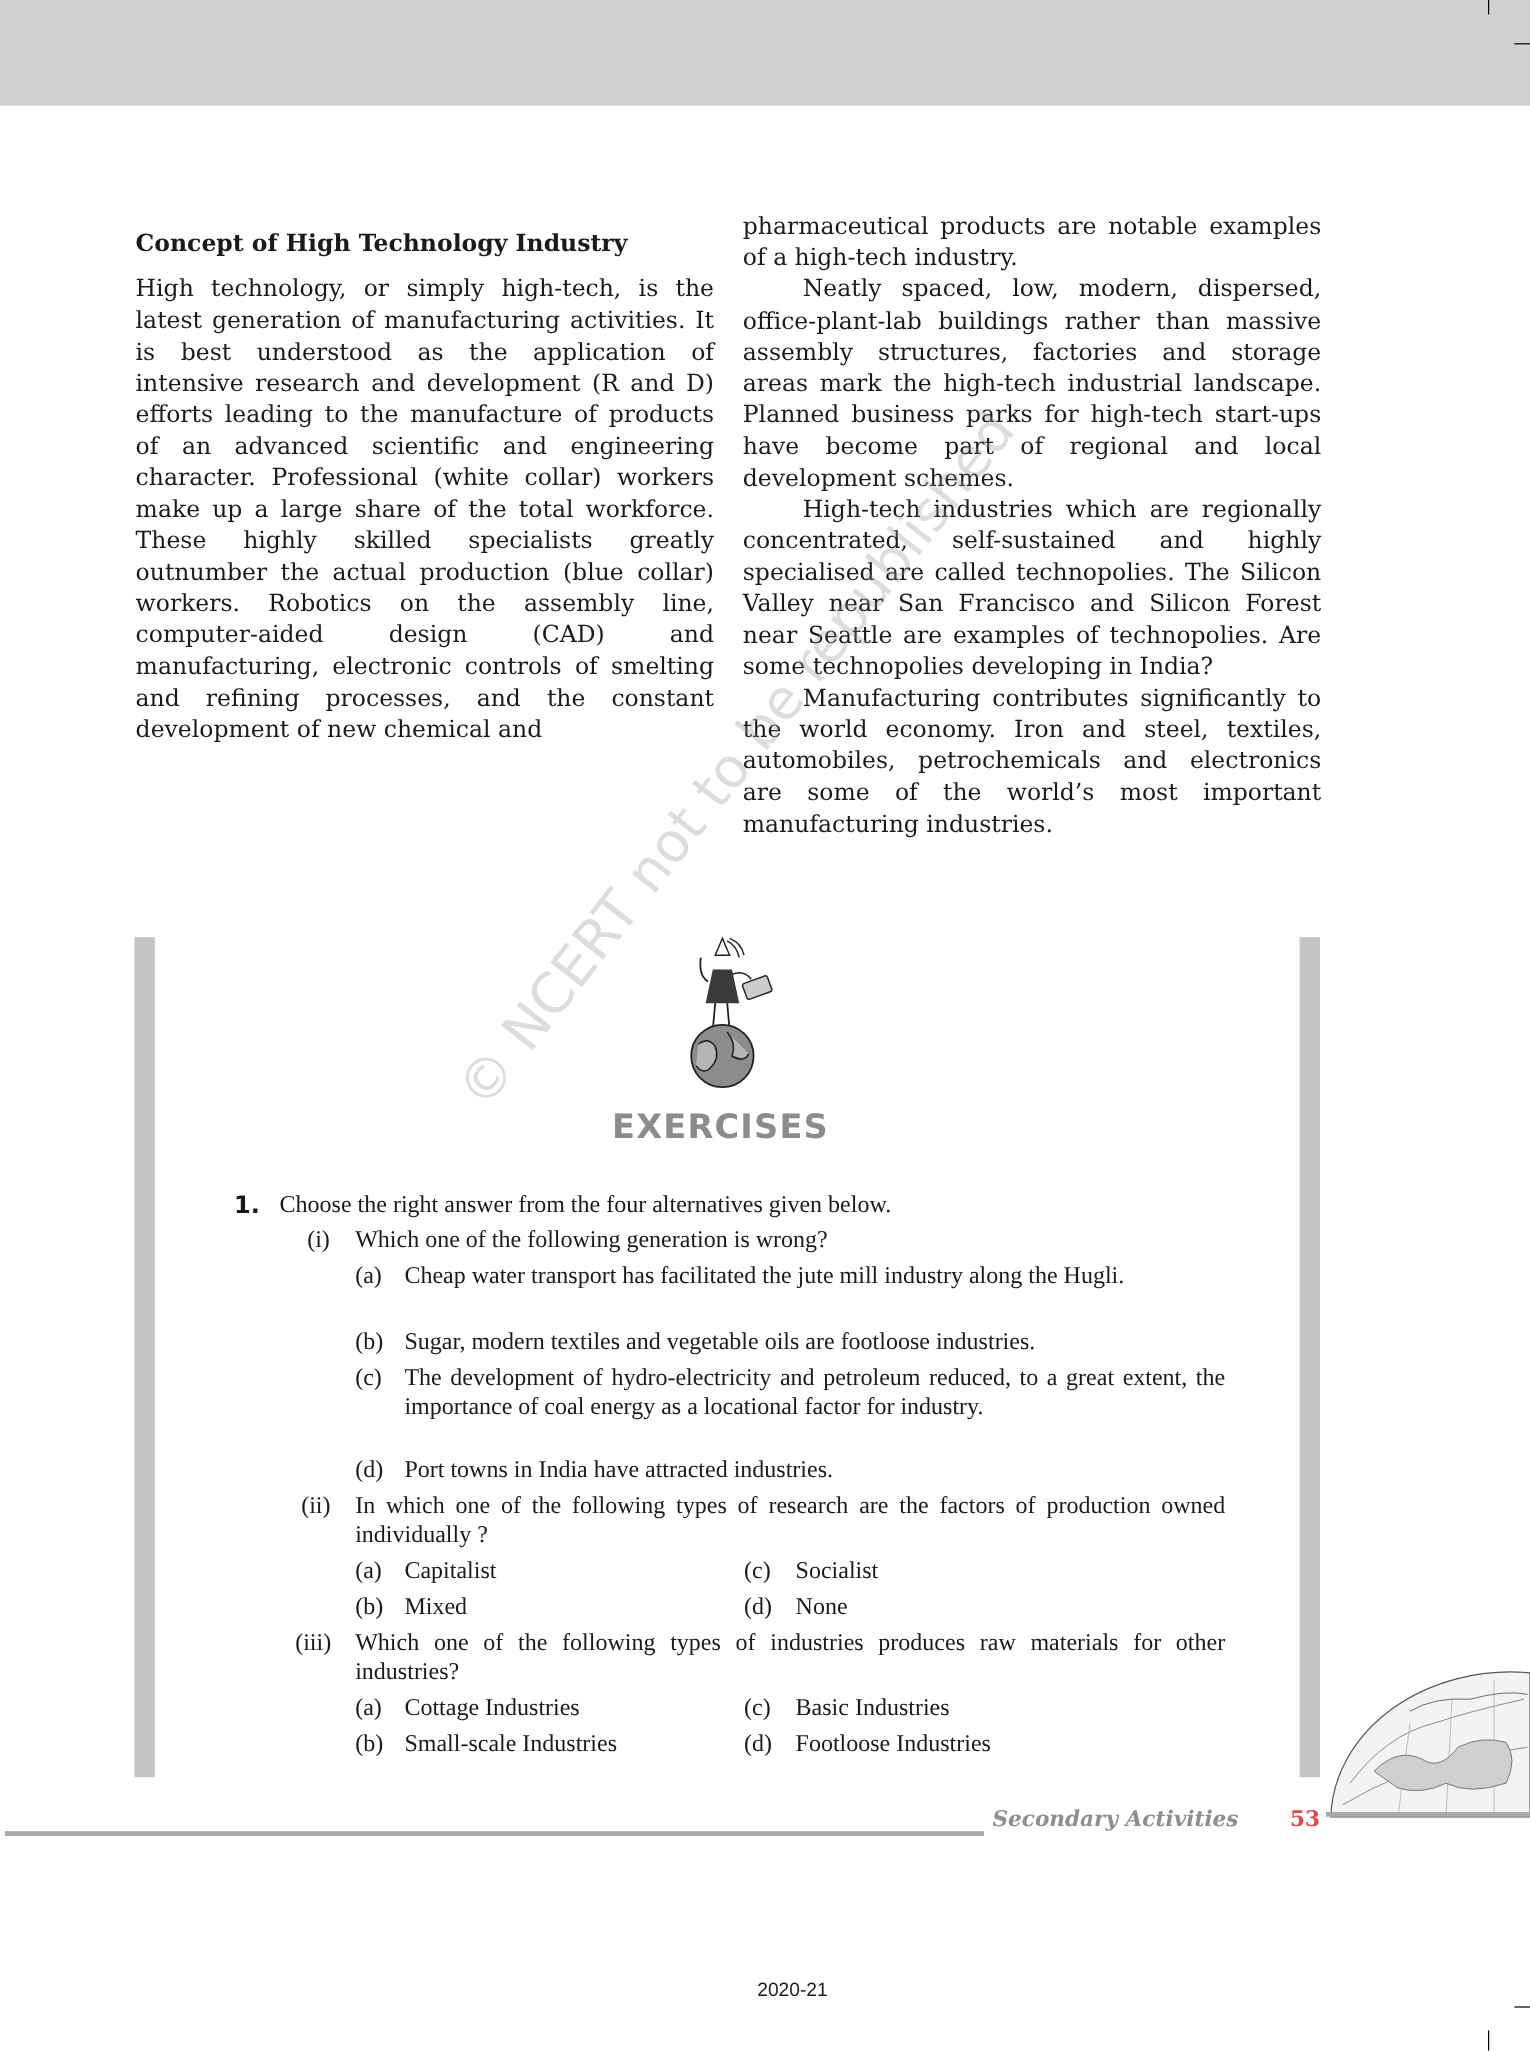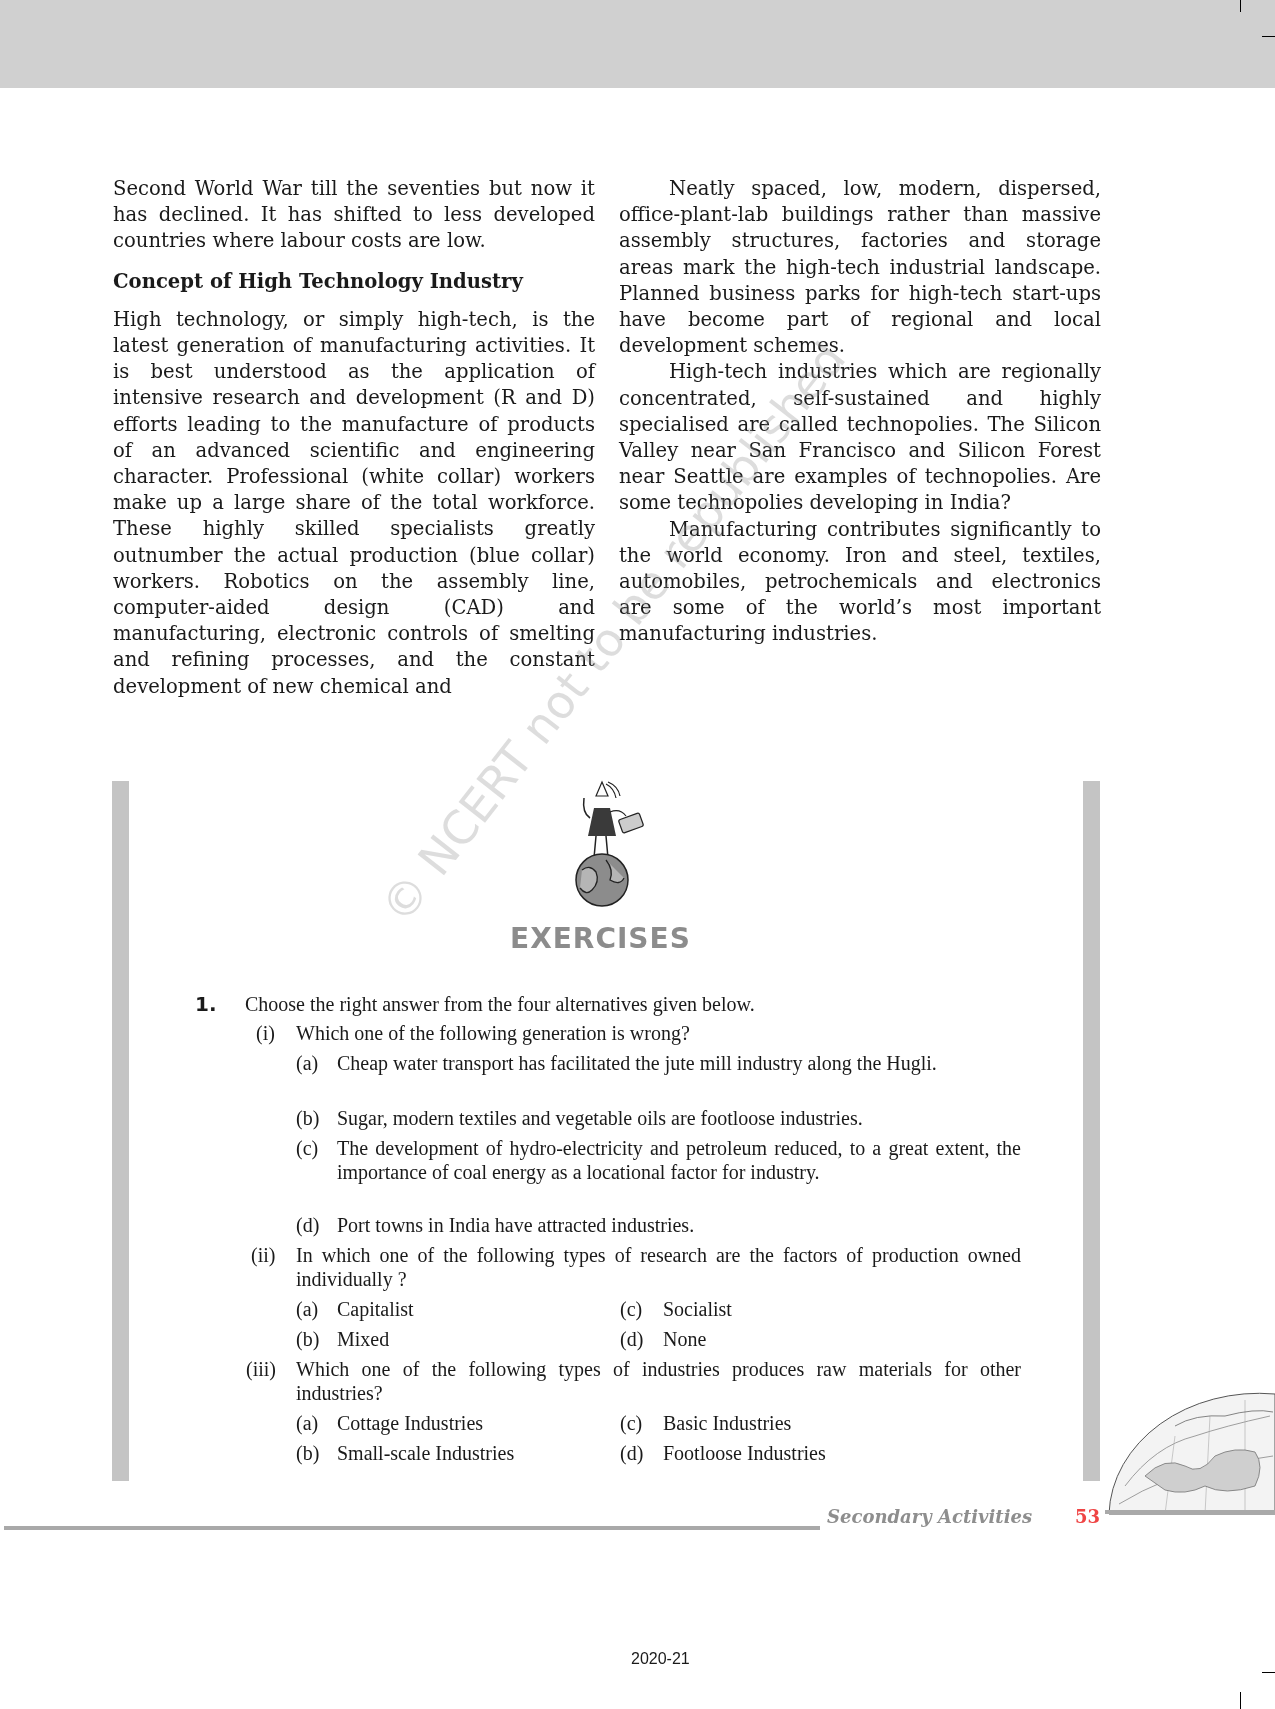--- a/index.html
+++ b/index.html
@@ -31,26 +31,26 @@
 </head>
 <body>
 
 <div class="topband"></div>
 <div class="crop" style="left:1240px;top:0;width:1px;height:12px;"></div>
 <div class="crop" style="left:1262px;top:36px;width:13px;height:1px;"></div>
 <div class="crop" style="left:1262px;top:1672px;width:13px;height:1px;"></div>
 <div class="crop" style="left:1240px;top:1692px;width:1px;height:17px;"></div>
 
 <div class="col col-left">
-  <p>Second World War till the seventies but now it has declined. It has shifted to less developed countries where labour costs are low.</p>
   <p class="heading">Concept of High Technology Industry</p>
   <p>High technology, or simply high-tech, is the latest generation of manufacturing activities. It is best understood as the application of intensive research and development (R and D) efforts leading to the manufacture of products of an advanced scientific and engineering character. Professional (white collar) workers make up a large share of the total workforce. These highly skilled specialists greatly outnumber the actual production (blue collar) workers. Robotics on the assembly line, computer-aided design (CAD) and manufacturing, electronic controls of smelting and refining processes, and the constant development of new chemical and</p>
 </div>
 
 <div class="col col-right">
+  <p>pharmaceutical products are notable examples of a high-tech industry.</p>
   <p class="indent">Neatly spaced, low, modern, dispersed, office-plant-lab buildings rather than massive assembly structures, factories and storage areas mark the high-tech industrial landscape. Planned business parks for high-tech start-ups have become part of  regional and local development schemes.</p>
   <p class="indent">High-tech industries which are regionally concentrated, self-sustained and highly specialised are called technopolies.  The Silicon Valley near San Francisco and Silicon Forest near Seattle are examples of technopolies. Are some technopolies developing in India?</p>
   <p class="indent">Manufacturing contributes significantly to the world economy. Iron and steel, textiles, automobiles, petrochemicals and electronics are some of the world’s most important manufacturing industries.</p>
 </div>
 
 <div class="bar" style="left:112px;top:781px;width:17px;height:700px;"></div>
 <div class="bar" style="left:1083px;top:781px;width:17px;height:700px;"></div>
 
 <svg class="ex-figure" viewBox="0 0 100 150">
   <path d="M24 20 Q22 35 30 40" stroke="#222" stroke-width="1.5" fill="none"></path>
@@ -61,21 +61,21 @@
   <rect x="60" y="38" width="22" height="14" rx="2" transform="rotate(-20 71 45)" fill="#ccc" stroke="#222" stroke-width="1.2"></rect>
   <path d="M36 58 L34 80 M46 58 L48 80" stroke="#222" stroke-width="1.5"></path>
   <circle cx="42" cy="102" r="26" fill="#8c8c8c" stroke="#222" stroke-width="1.5"></circle>
   <path d="M22 92 Q30 86 36 94 Q40 104 32 112 Q26 118 20 110 M46 82 Q54 92 50 102 Q60 108 64 100" stroke="#222" stroke-width="1.3" fill="#b5b5b5"></path>
 </svg>
 <div class="ex-title">EXERCISES</div>
 
 <div class="watermark">© NCERT not to be republished</div>
 
 <div class="q" style="left:195px;top:992px;"><span class="qnum">1.</span></div>
-<div class="q" style="left:245px;top:992px;width:780px;">Choose the right answer from the four alternatives given below.</div>
+<div class="q" style="left:233px;top:992px;width:780px;">Choose the right answer from the four alternatives given below.</div>
 
 <div class="q" style="left:256px;top:1021px;">(i)</div>
 <div class="q" style="left:296px;top:1021px;width:725px;">Which one of the following generation is wrong?</div>
 
 <div class="q" style="left:296px;top:1051px;">(a)</div>
 <div class="q" style="left:337px;top:1051px;width:684px;text-align:justify;">Cheap water transport has facilitated the jute mill industry along the Hugli.</div>
 
 <div class="q" style="left:296px;top:1106px;">(b)</div>
 <div class="q" style="left:337px;top:1106px;width:684px;">Sugar, modern  textiles and vegetable oils are footloose industries.</div>
 

